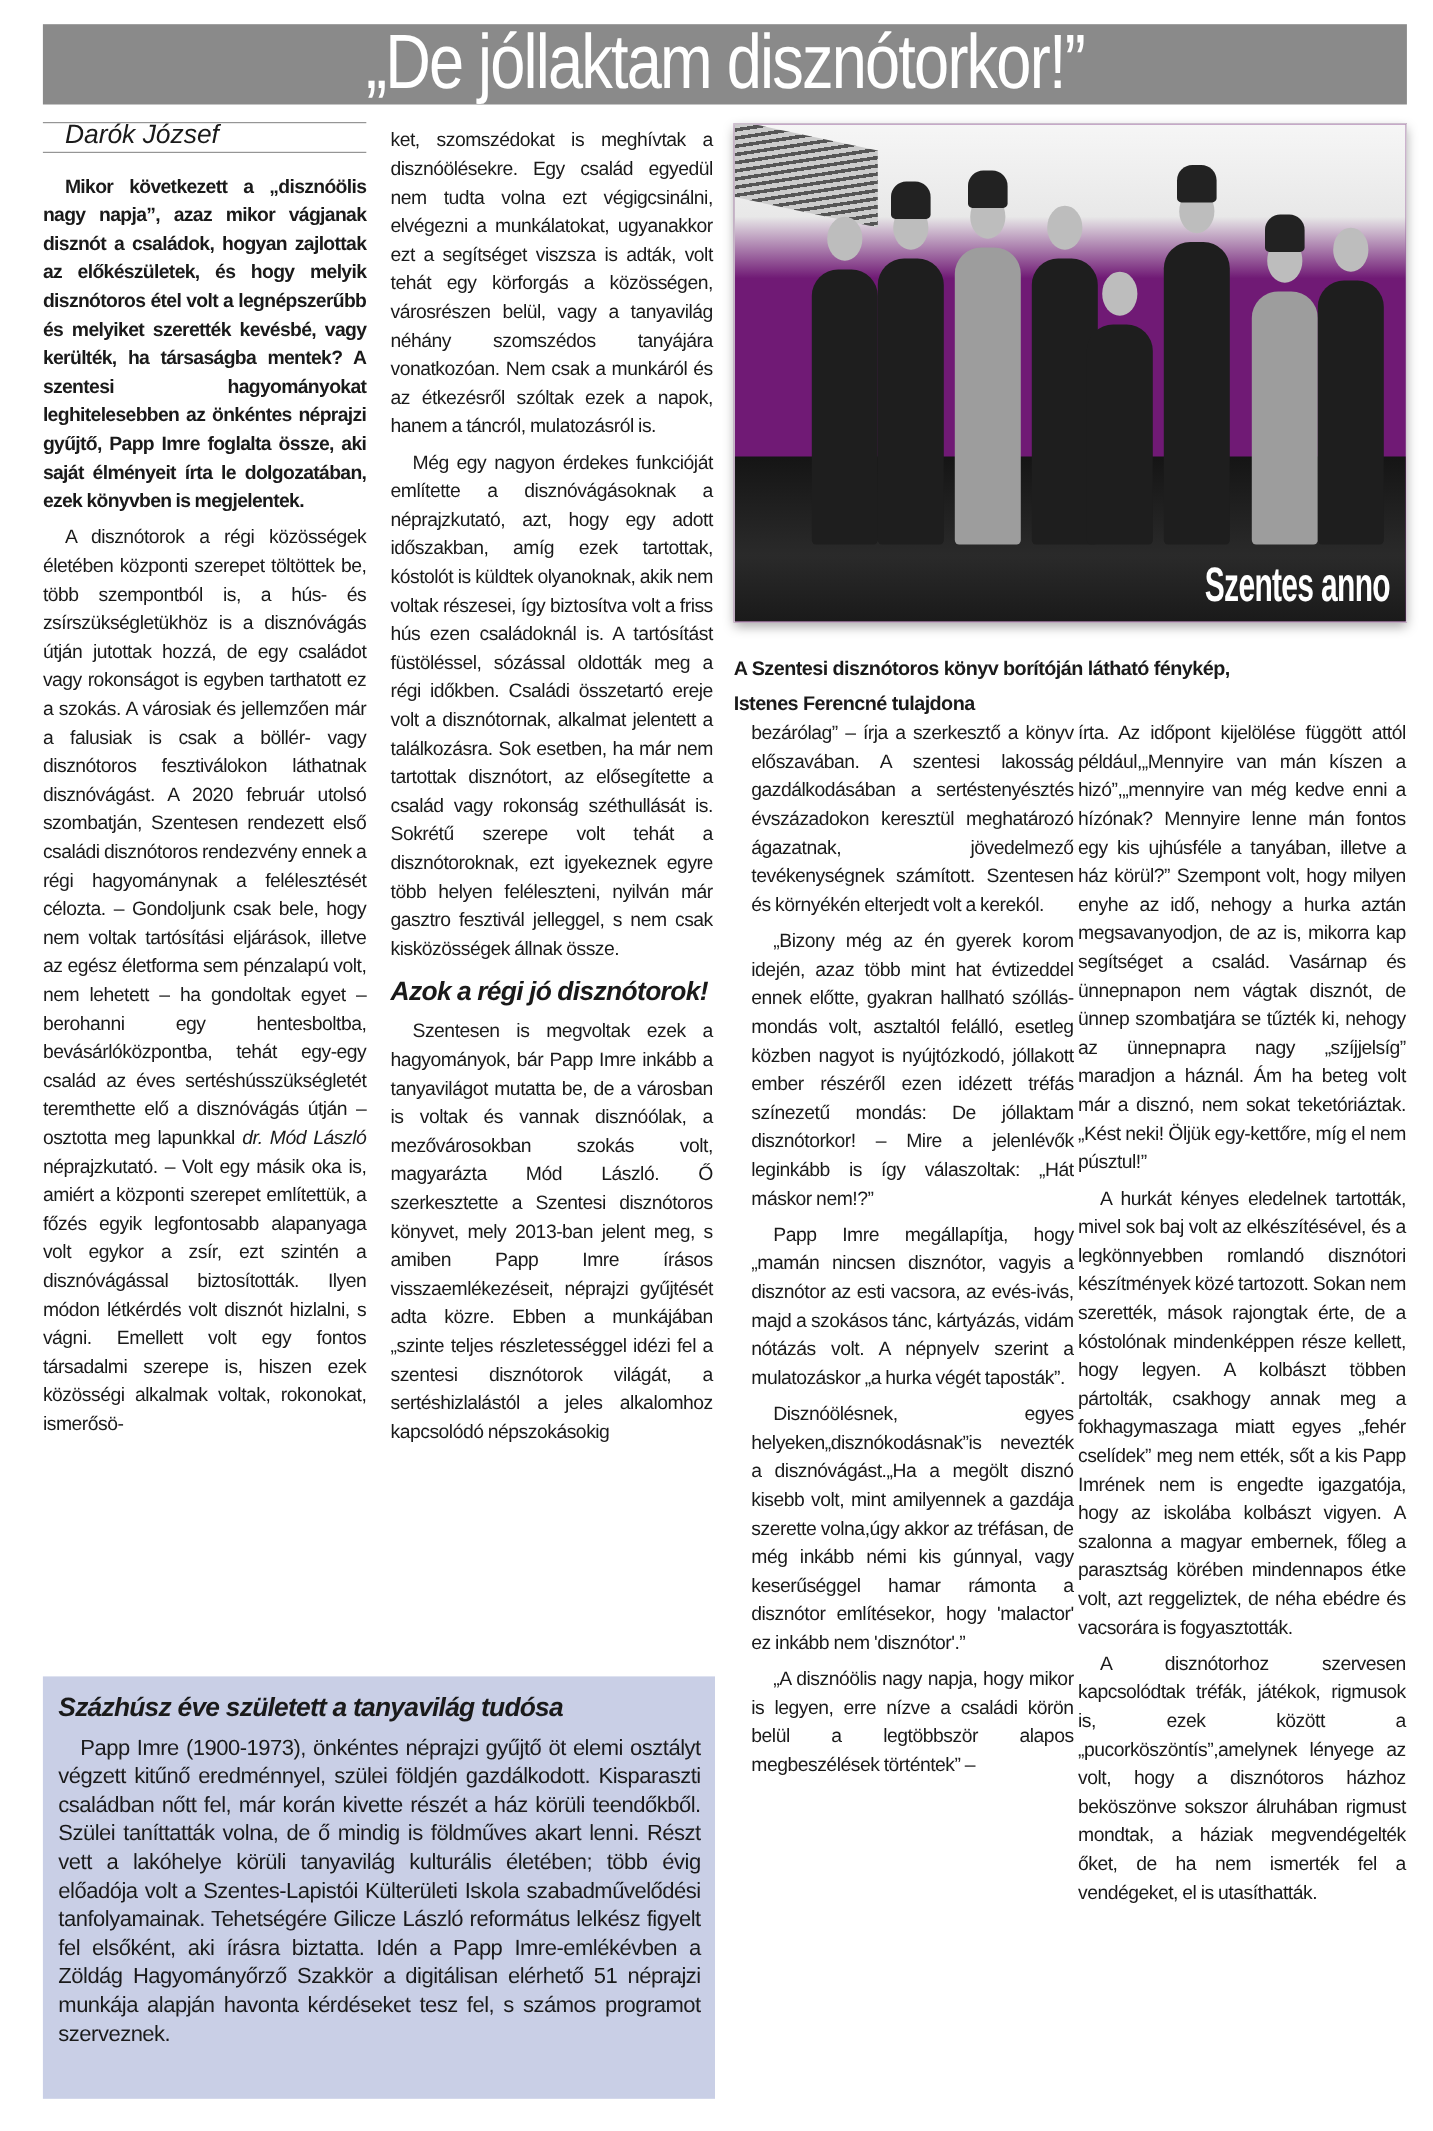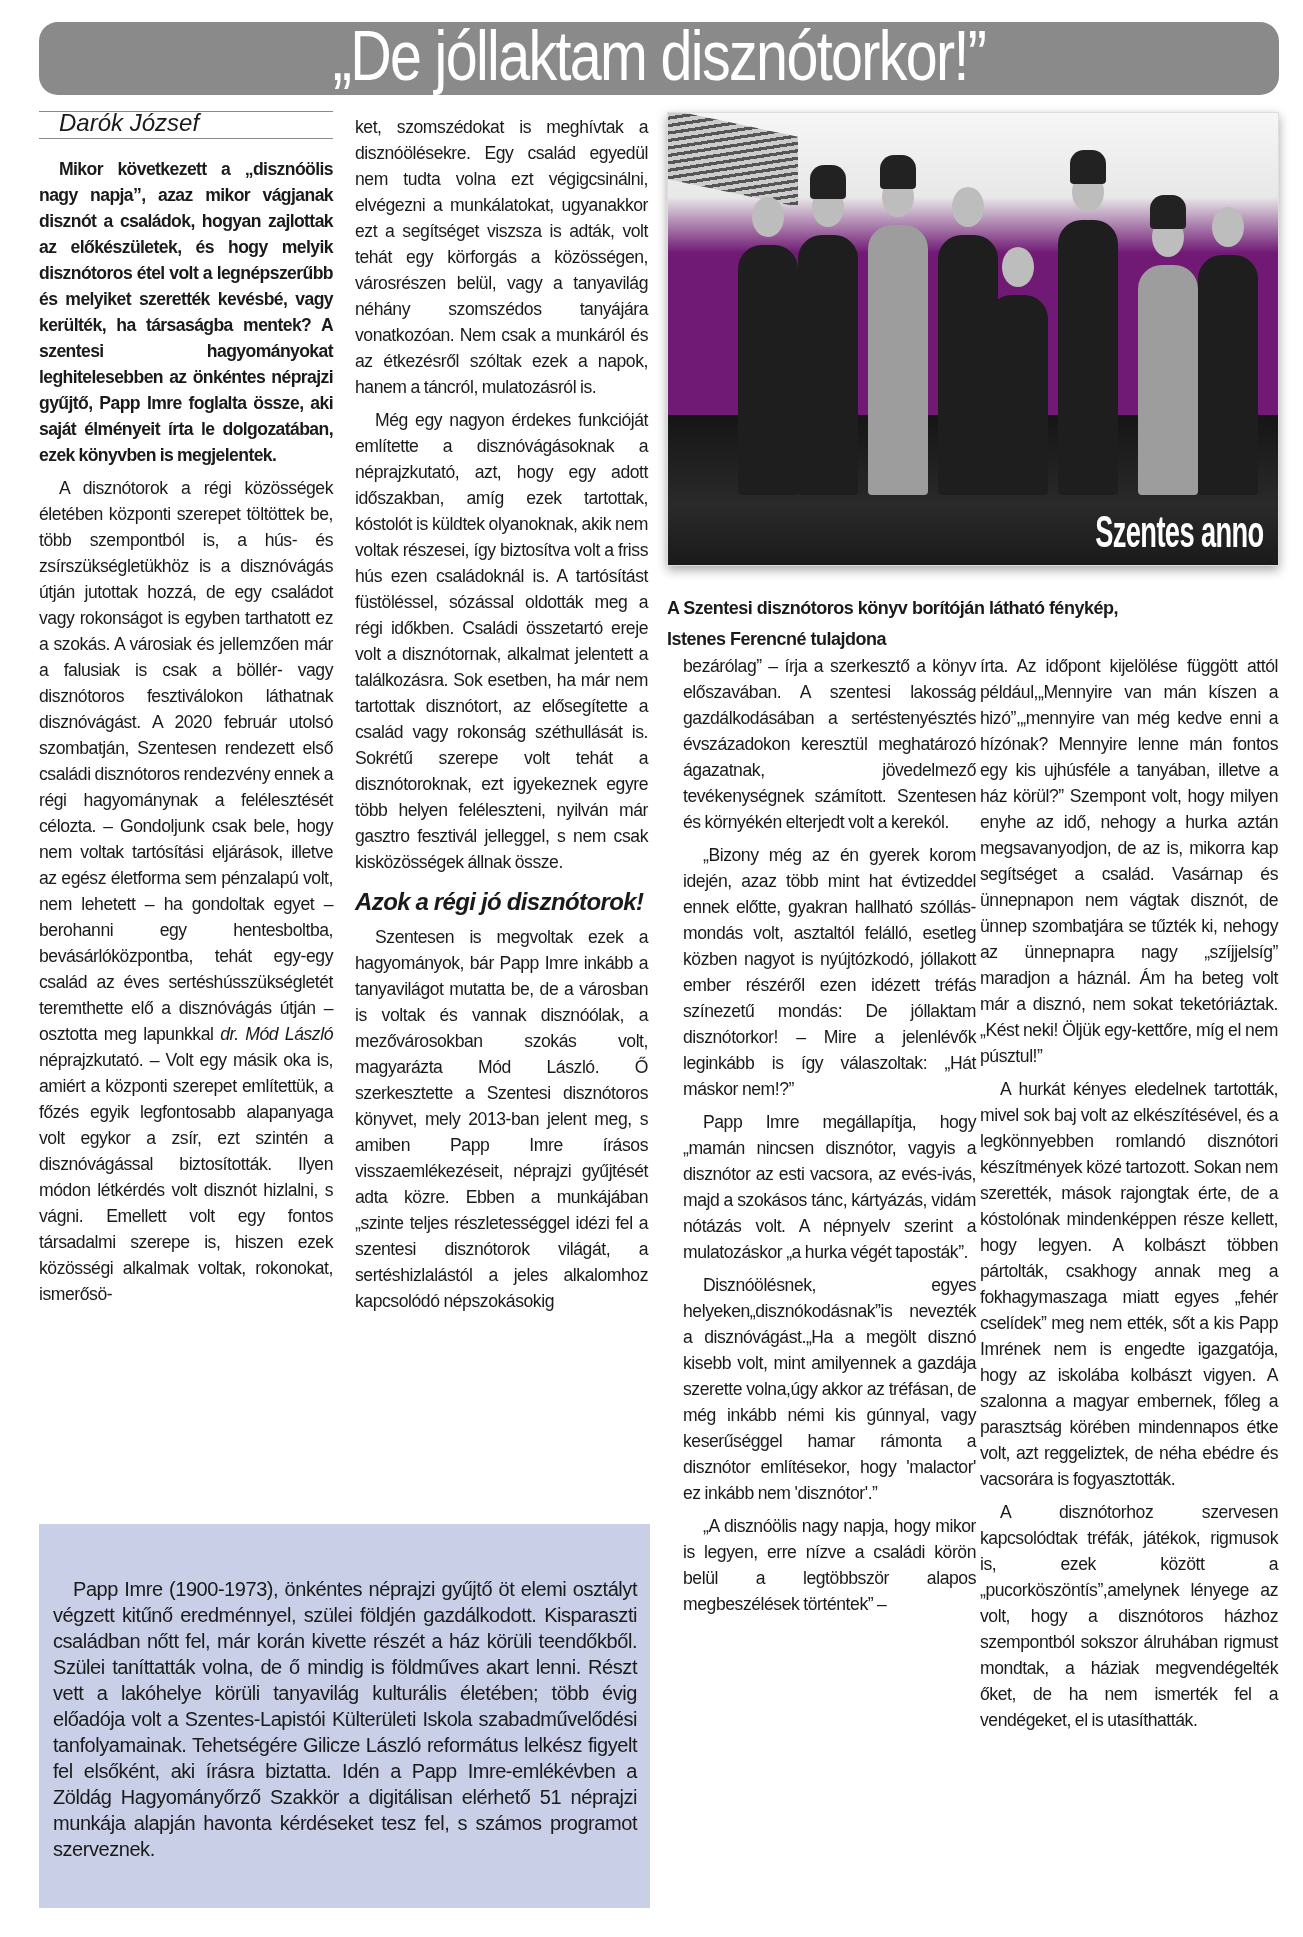--- a/index.html
+++ b/index.html
@@ -1,19 +1,19 @@
 <!DOCTYPE html>
 <html><head>
 <meta charset="utf-8">
 <style>
   html, body { margin:0; padding:0; background:#ffffff; }
   body { width:1303px; height:1937px; position:relative; overflow:hidden;
          font-family:"Liberation Sans", "DejaVu Sans", sans-serif; color:#1a1a1a; }
   .title-bar { position:absolute; left:39px; top:22px; width:1240px; height:73px;
-               background:#8a8a8a;border-radius:19px; }
+               background:#8a8a8a; }
   .title-text { position:absolute; left:0; right:0; top:-6px; text-align:center;
                 color:#ffffff; font-size:70px; line-height:80px; letter-spacing:-2px;
                 font-family:"Liberation Sans", sans-serif; transform:scaleX(0.82); transform-origin:center; }
   .byline { position:absolute; left:39px; top:111px; width:294px; height:26px;
             border-top:1.5px solid #8a8a8a; border-bottom:1.5px solid #8a8a8a; }
   .byline-text { position:absolute; left:20px; top:0; font-style:italic; font-size:24px; line-height:22px; }
   .col { position:absolute; font-size:17.6px; line-height:26px; text-align:justify;
          letter-spacing:-0.45px; word-spacing:-0.5px; hyphens:auto; }
   .col p { margin:0 0 7px 0; text-indent:20px; }
   .lead { font-weight:bold; letter-spacing:-0.6px; }
@@ -111,20 +111,21 @@
   <p style="text-indent:0">bezárólag” – írja a szerkesztő a könyv előszavában. A szentesi lakosság gazdálkodásában a sertéstenyésztés évszázadokon keresztül meghatározó ágazatnak, jövedelmező tevékenységnek számított. Szentesen és környékén elterjedt volt a kerekól.</p>
   <p>„Bizony még az én gyerek korom idején, azaz több mint hat évtizeddel ennek előtte, gyakran hallható szóllás-mondás volt, asztaltól felálló, esetleg közben nagyot is nyújtózkodó, jóllakott ember részéről ezen idézett tréfás színezetű mondás: De jóllaktam disznótorkor! – Mire a jelenlévők leginkább is így válaszoltak: „Hát máskor nem!?”</p>
   <p>Papp Imre megállapítja, hogy „mamán nincsen disznótor, vagyis a disznótor az esti vacsora, az evés-ivás, majd a szokásos tánc, kártyázás, vidám nótázás volt. A népnyelv szerint a mulatozáskor „a hurka végét taposták”.</p>
   <p>Disznóölésnek, egyes helyeken„disznókodásnak”is nevezték a disznóvágást.„Ha a megölt disznó kisebb volt, mint amilyennek a gazdája szerette volna,úgy akkor az tréfásan, de még inkább némi kis gúnnyal, vagy keserűséggel hamar rámonta a disznótor említésekor, hogy 'malactor' ez inkább nem 'disznótor'.”</p>
   <p>„A disznóölis nagy napja, hogy mikor is legyen, erre nízve a családi körön belül a legtöbbször alapos megbeszélések történtek” –</p>
 </div>
 
 <div class="col" style="left:980px; top:653px; width:298px;">
   <p style="text-indent:0">írta. Az időpont kijelölése függött attól például,„Mennyire van mán kíszen a hizó”,„mennyire van még kedve enni a hízónak? Mennyire lenne mán fontos egy kis ujhúsféle a tanyában, illetve a ház körül?” Szempont volt, hogy milyen enyhe az idő, nehogy a hurka aztán megsavanyodjon, de az is, mikorra kap segítséget a család. Vasárnap és ünnepnapon nem vágtak disznót, de ünnep szombatjára se tűzték ki, nehogy az ünnepnapra nagy „szíjjelsíg” maradjon a háznál. Ám ha beteg volt már a disznó, nem sokat teketóriáztak. „Kést neki! Öljük egy-kettőre, míg el nem púsztul!”</p>
   <p>A hurkát kényes eledelnek tartották, mivel sok baj volt az elkészítésével, és a legkönnyebben romlandó disznótori készítmények közé tartozott. Sokan nem szerették, mások rajongtak érte, de a kóstolónak mindenképpen része kellett, hogy legyen. A kolbászt többen pártolták, csakhogy annak meg a fokhagymaszaga miatt egyes „fehér cselídek” meg nem ették, sőt a kis Papp Imrének nem is engedte igazgatója, hogy az iskolába kolbászt vigyen. A szalonna a magyar embernek, főleg a parasztság körében mindennapos étke volt, azt reggeliztek, de néha ebédre és vacsorára is fogyasztották.</p>
-  <p>A disznótorhoz szervesen kapcsolódtak tréfák, játékok, rigmusok is, ezek között a „pucorköszöntís”,amelynek lényege az volt, hogy a disznótoros házhoz szempontból sokszor álruhában rigmust mondtak, a háziak megvendégelték őket, de ha nem ismerték fel a vendégeket, el is utasíthatták.</p>
+  <p>A disznótorhoz szervesen kapcsolódtak tréfák, játékok, rigmusok is, ezek között a „pucorköszöntís”,amelynek lényege az volt, hogy a disznótoros házhoz beköszönve sokszor álruhában rigmust mondtak, a háziak megvendégelték őket, de ha nem ismerték fel a vendégeket, el is utasíthatták.</p>
 </div>
 
 <div class="sidebar-box">
+  <div class="sidebar-title">Százhúsz éve született a tanyavilág tudósa</div>
   <div class="sidebar-body">
     <p>Papp Imre (1900-1973), önkéntes néprajzi gyűjtő öt elemi osztályt végzett kitűnő eredménnyel, szülei földjén gazdálkodott. Kisparaszti családban nőtt fel, már korán kivette részét a ház körüli teendőkből. Szülei taníttatták volna, de ő mindig is földműves akart lenni. Részt vett a lakóhelye körüli tanyavilág kulturális életében; több évig előadója volt a Szentes-Lapistói Külterületi Iskola szabadművelődési tanfolyamainak. Tehetségére Gilicze László református lelkész figyelt fel elsőként, aki írásra biztatta. Idén a Papp Imre-emlékévben a Zöldág Hagyományőrző Szakkör a digitálisan elérhető 51 néprajzi munkája alapján havonta kérdéseket tesz fel, s számos programot szerveznek.</p>
   </div>
 </div>
 
 </body></html>

